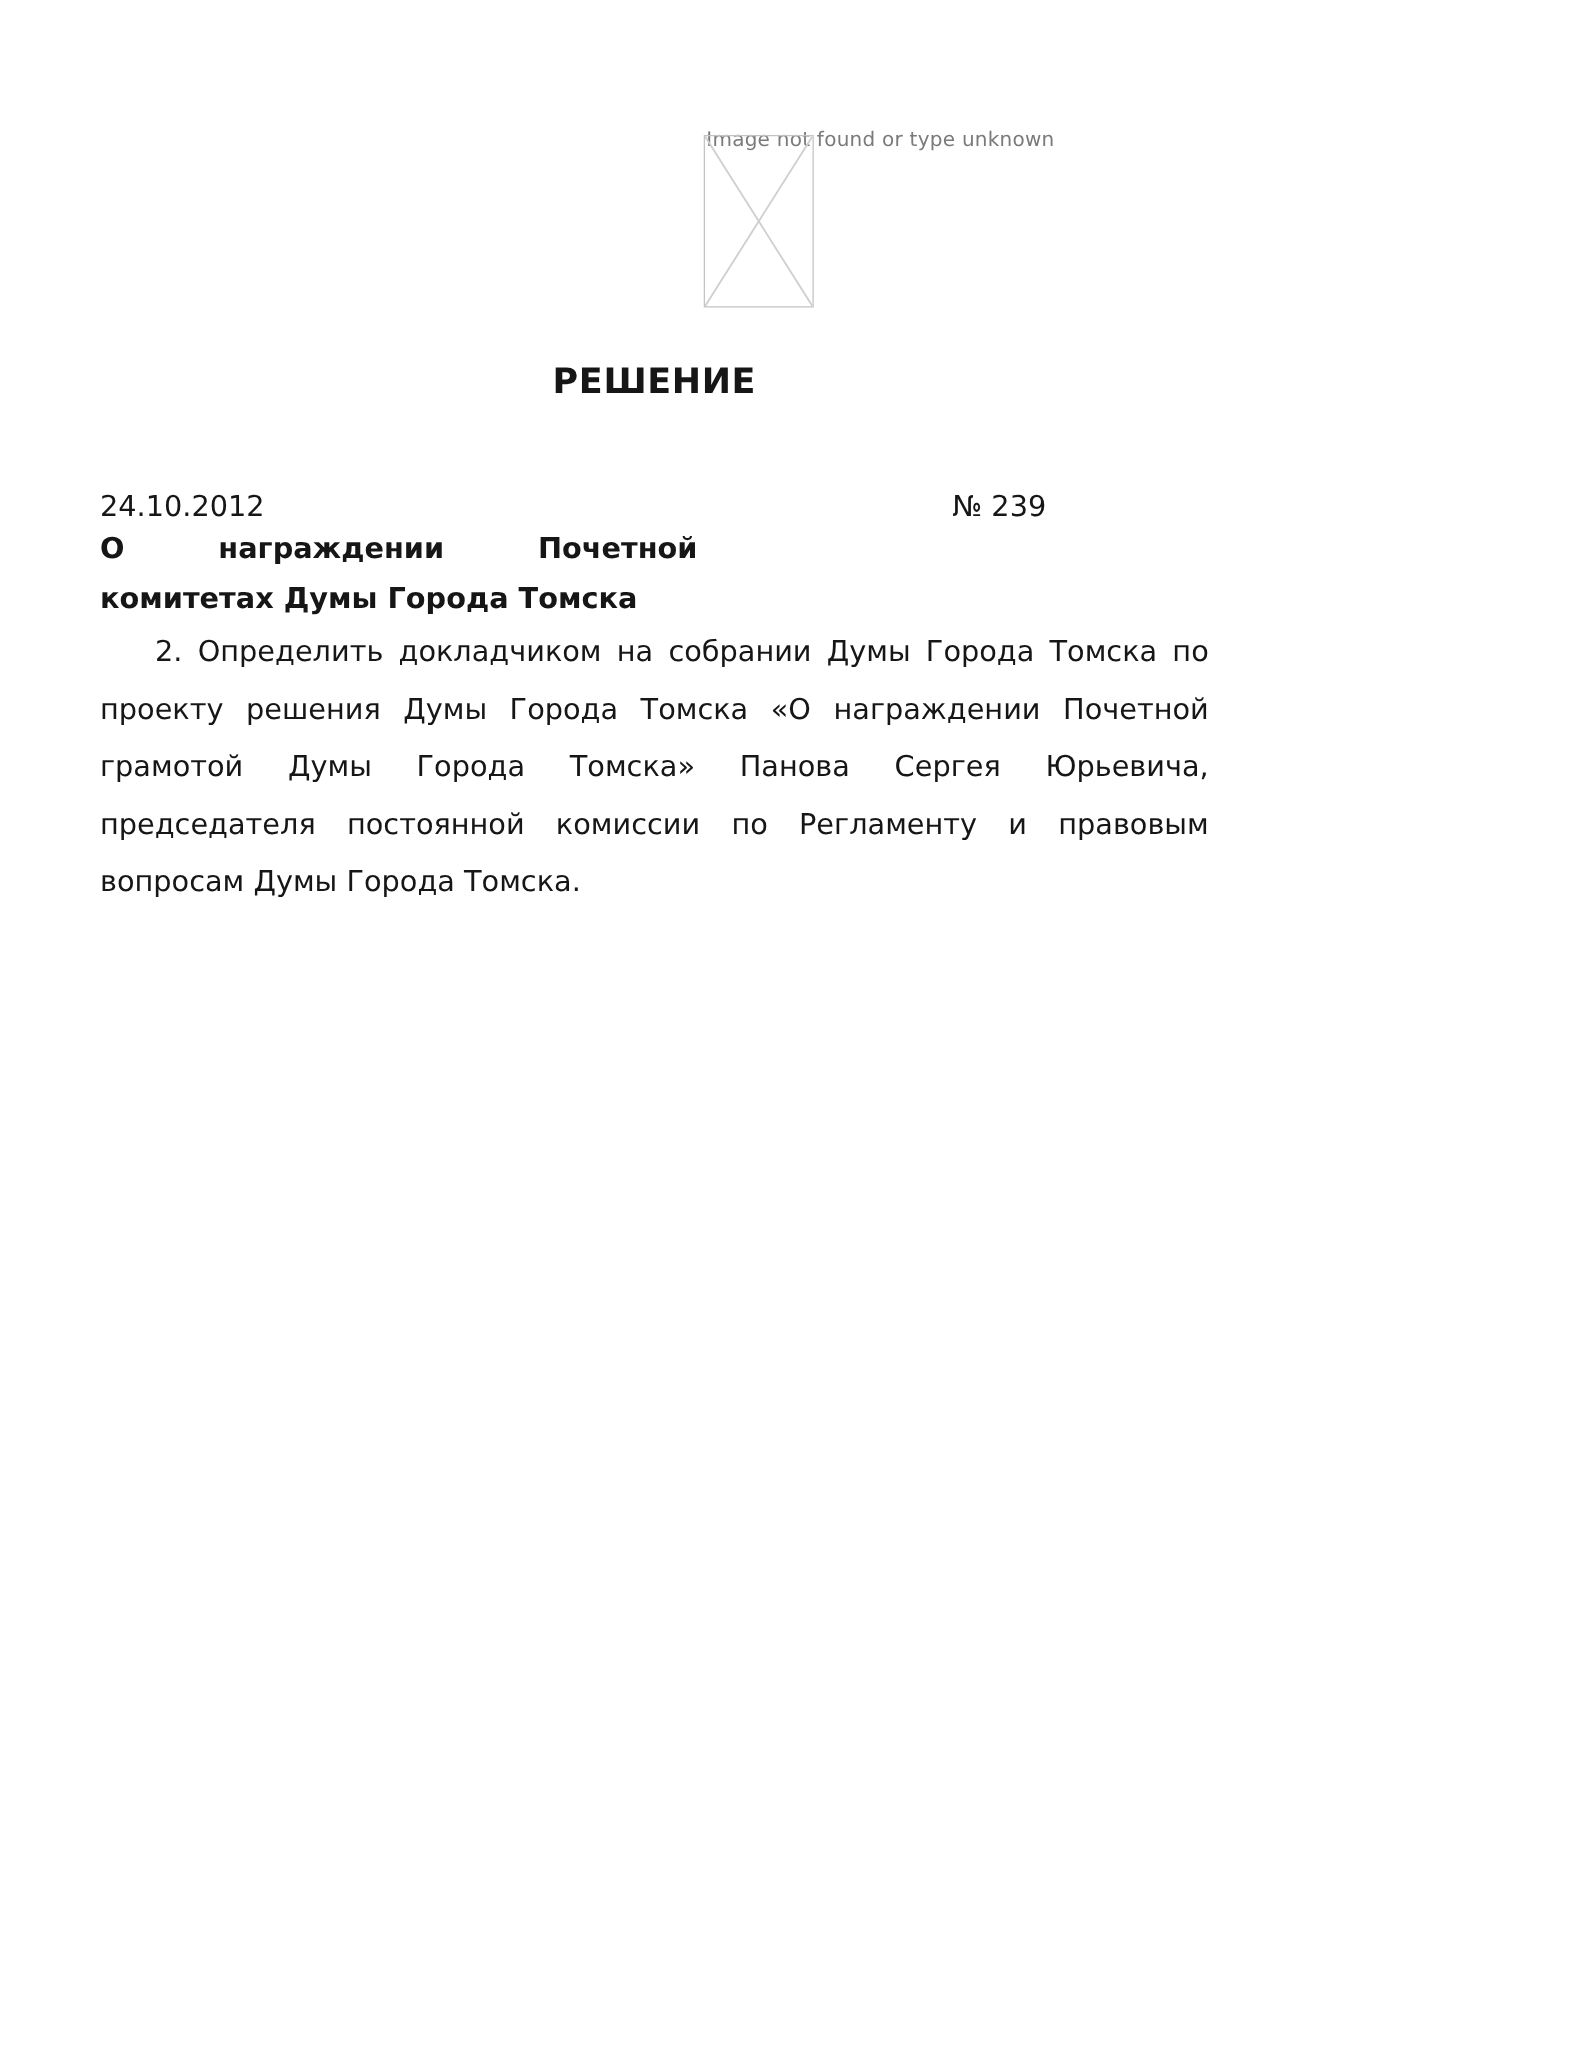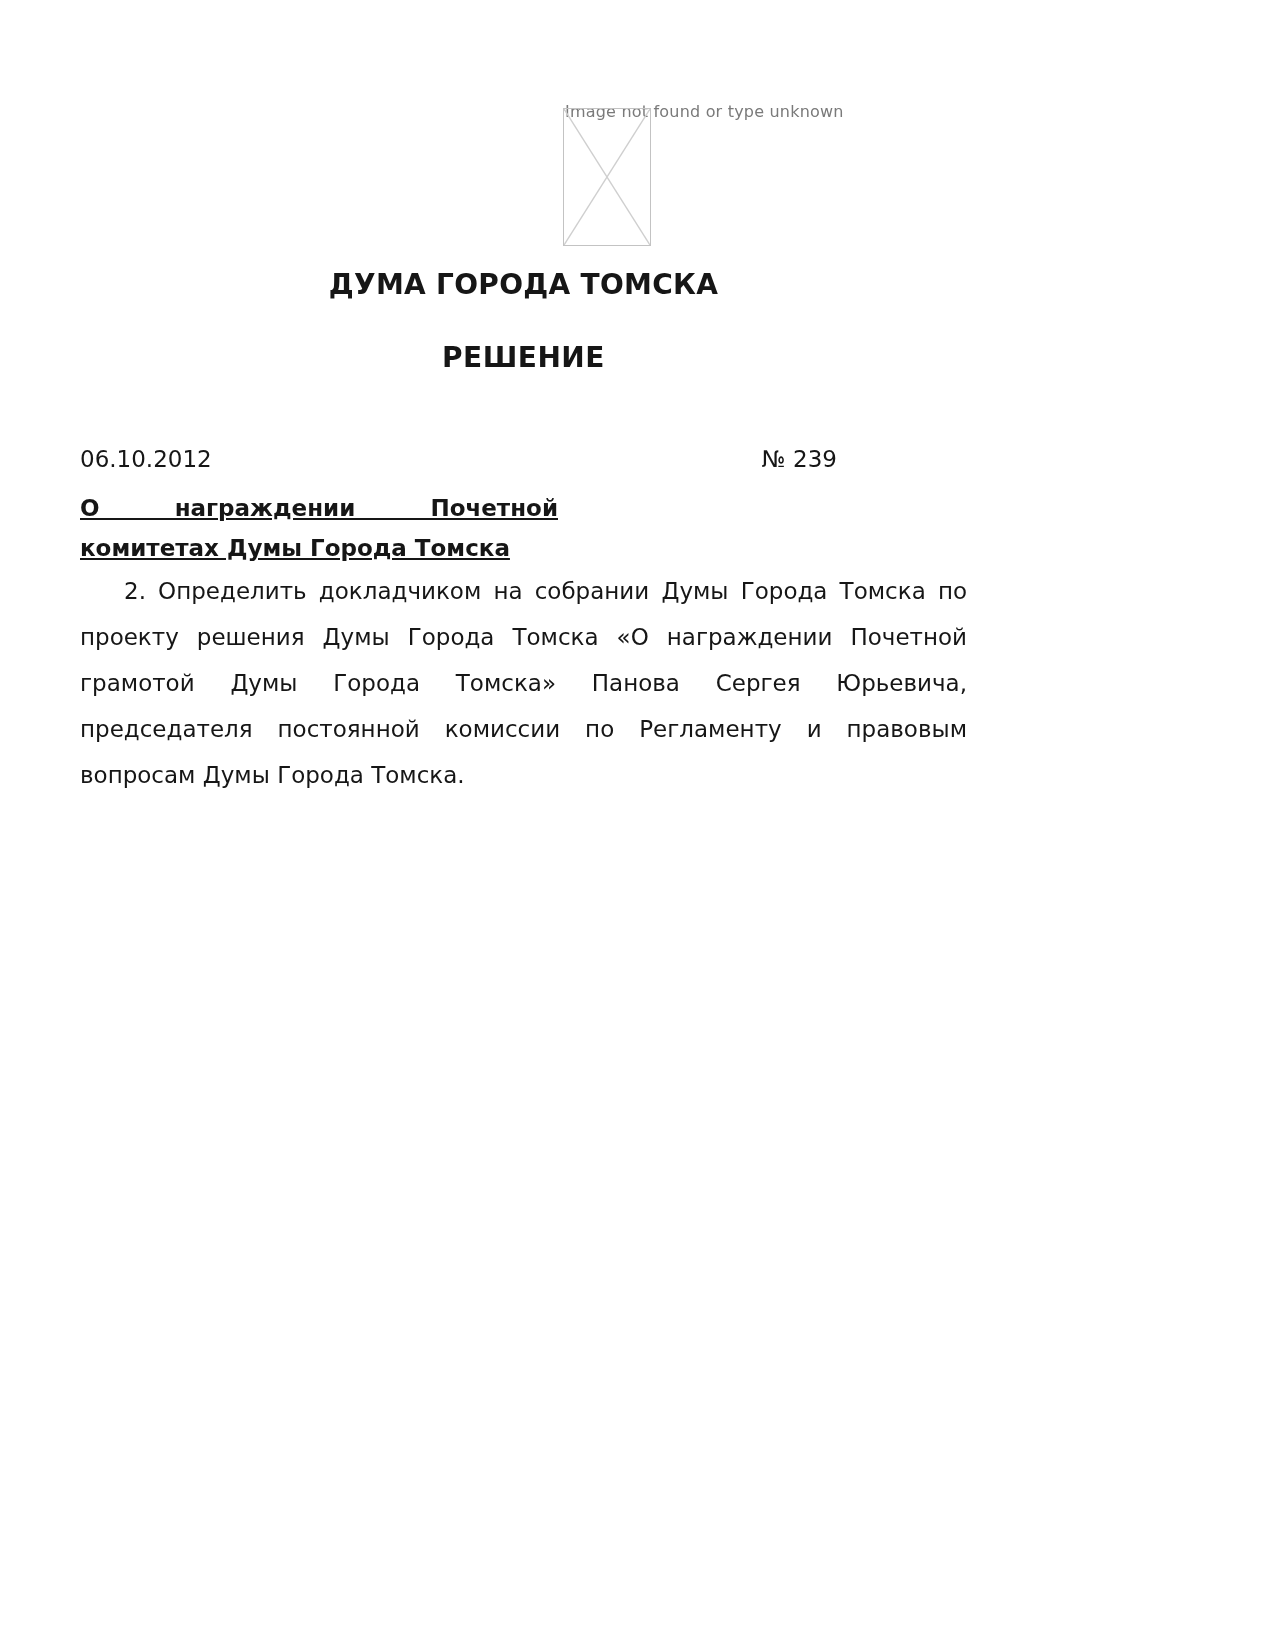--- a/index.html
+++ b/index.html
@@ -86,26 +86,24 @@
     align-items: baseline;
     margin-top: 72px;
     font-size: 23px;
   }
   .doc-number {
     margin-right: 130px; 
   }
 
   
   .subject {
-    margin-top: 16px;
     width: 478px;
     font-size: 23px;
     font-weight: bold;
     line-height: 40px;
-    text-decoration: underline;
   }
   .subject .line1 {
     text-align: justify;
     text-align-last: justify;
   }
   .subject .line2 {
     text-align: left;
   }
 
   
@@ -142,27 +140,26 @@
     <div class="broken-img">
       <span class="alt">Image not found or type unknown</span>
       <div class="frame">
         <svg viewBox="0 0 88 138" preserveAspectRatio="none">
           <line x1="0" y1="0" x2="88" y2="138" stroke="#cfcfcf" stroke-width="1.5"></line>
           <line x1="88" y1="0" x2="0" y2="138" stroke="#cfcfcf" stroke-width="1.5"></line>
         </svg>
       </div>
     </div>
 
-    <h1 class="org-title">ДУМА ГОРОДА ТОМСКА</h1>
 
 
     <h3 class="doc-type">РЕШЕНИЕ</h3>
 
     <div class="meta-row">
-      <span class="doc-date">06.10.2012</span>
+      <span class="doc-date">24.10.2012</span>
       <span class="doc-number">№ 239</span>
     </div>
 
     <div class="subject">
       <div class="line1">О награждении Почетной</div>
       <div class="line2">комитетах Думы Города Томска</div>
     </div>
 
 
 

